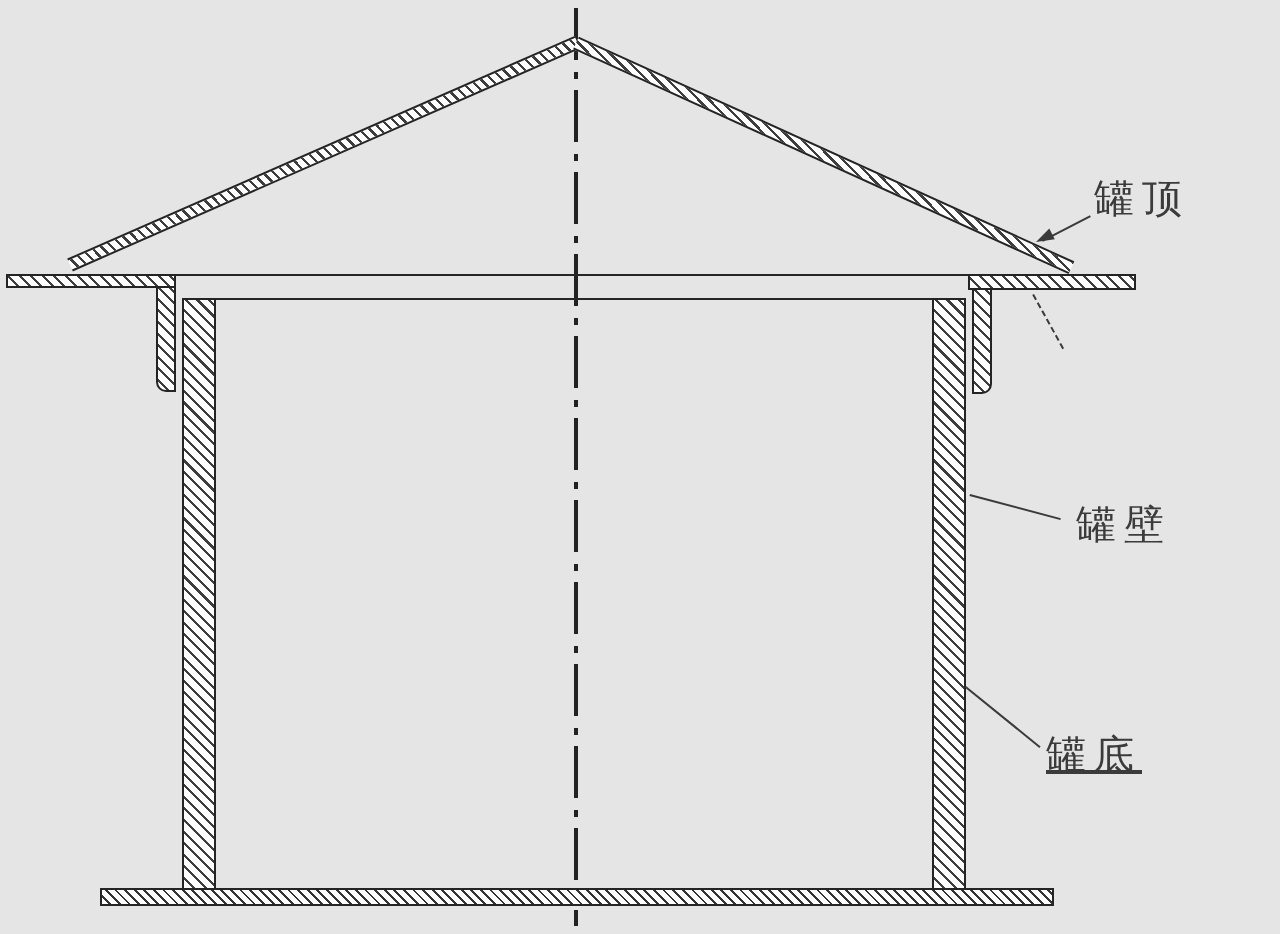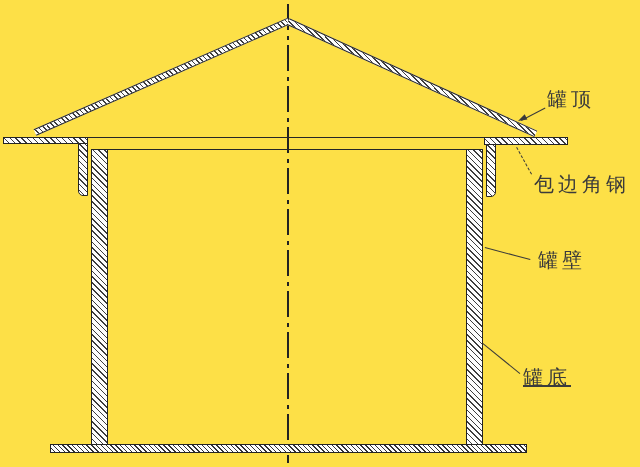--- a/index.html
+++ b/index.html
@@ -1,20 +1,20 @@
 <!DOCTYPE html>
 <html><head>
 <meta charset="utf-8">
 <style>
   html, body { margin: 0; padding: 0; background: #ffffff; }
   .canvas {
     position: relative;
     width: 640px;
     height: 467px;
-    background: #fde047;
+    background: #e5e5e5;
     overflow: hidden;
     font-family: "DejaVu Sans", sans-serif;
   }
   .abs { position: absolute; box-sizing: border-box; }
 
   
   .hline { border-top: 1.4px solid #262626; height: 0; }
 
   
   .hatch {
@@ -110,17 +110,16 @@
   <div class="abs arrowhead" style="left:518px; top:117.5px; transform:rotate(-27deg);"></div>
   <div class="abs leader" style="left:521px; top:120px; width:27px; transform:rotate(-27.4deg);"></div>
 
   <div class="abs leader dashed" style="left:517px; top:147px; width:31px; transform:rotate(61deg);"></div>
 
   <div class="abs leader" style="left:485px; top:247px; width:47px; transform:rotate(14.9deg);"></div>
 
   <div class="abs leader" style="left:483px; top:343px; width:48px; transform:rotate(39deg);"></div>
 
   <div class="abs lbl" style="left:547px; top:89px;">罐顶</div>
-  <div class="abs lbl" style="left:534px; top:174px;">包边角钢</div>
-  <div class="abs lbl" style="left:538px; top:252px;font-family:Liberation Mono, monospace;">罐壁</div>
+  <div class="abs lbl" style="left:538px; top:252px;">罐壁</div>
   <div class="abs lbl" style="left:523px; top:367px;text-decoration:underline;">罐底</div>
 
 </div>
 
 </body></html>

